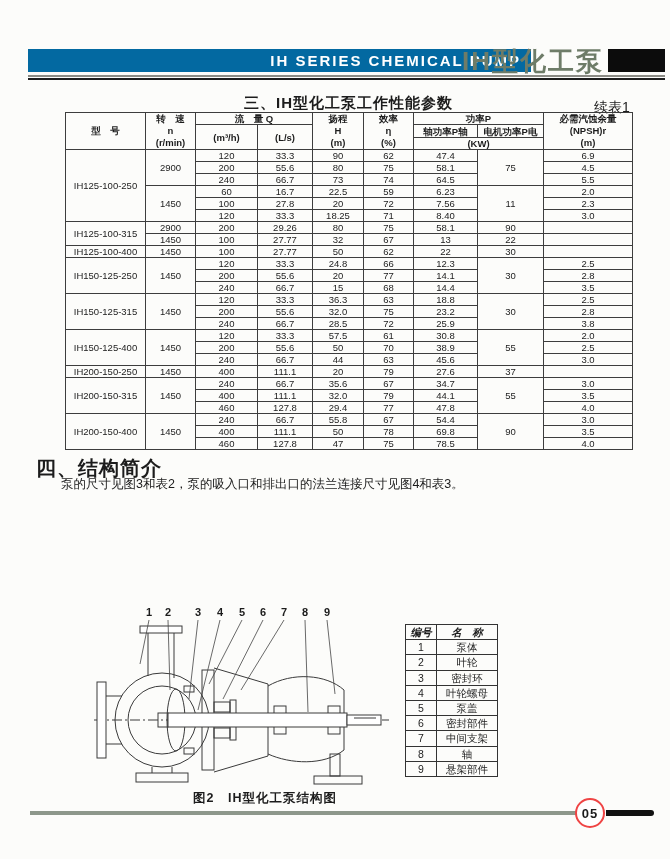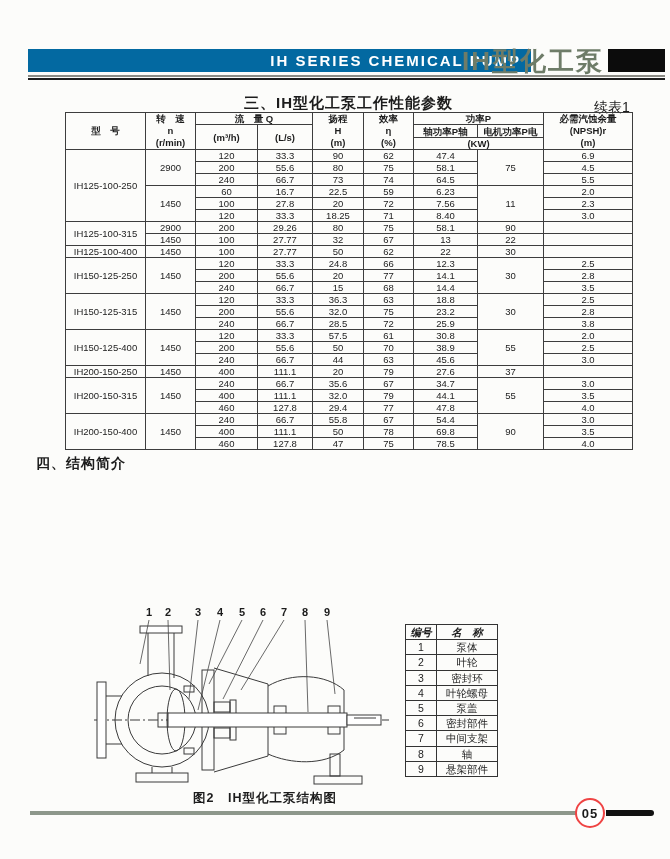--- a/index.html
+++ b/index.html
@@ -41,21 +41,21 @@
   }
   table.perf th,table.perf td{
     border:1px solid #3d3d3d;text-align:center;vertical-align:middle;
     padding:0;line-height:11px;height:11px;overflow:hidden;
   }
   table.perf th{font-weight:bold;font-size:9.5px;}
   table.perf th span{display:block;line-height:12px;}
   table.perf{border:1.5px solid #222;}
 
   
-  .sec-title{left:36px;top:455px;font-size:14px;font-weight:bold;letter-spacing:1px;}
+  .sec-title{left:36px;top:455px;font-size:20px;font-weight:bold;letter-spacing:1px;}
   .paras{left:36px;top:477px;width:602px;font-size:12.5px;line-height:15.6px;text-align:justify;}
   .paras p{margin:0;text-indent:2em;}
 
   
   .fig-svg{left:92px;top:602px;}
   .fig-caption{left:150px;top:790px;width:230px;text-align:center;
     font-size:12.5px;font-weight:bold;letter-spacing:1px;}
   .callout-num{font-size:11px;font-weight:bold;fill:#1c1c1c;
     font-family:"Liberation Sans",sans-serif;}
   .pump-line{stroke:#3a3a3a;fill:none;stroke-width:1;}
@@ -378,20 +378,21 @@
         <td rowspan="1">47</td>
         <td rowspan="1">75</td>
         <td rowspan="1">78.5</td>
         <td rowspan="1">4.0</td>
       </tr>
     </tbody>
 </table>
 
 <div class="abs sec-title">四、结构简介</div>
 <div class="abs paras">
+  <p>泵的尺寸见图3和表2，泵的吸入口和排出口的法兰连接尺寸见图4和表3。</p>
 </div>
 
 <svg id="pump-svg" class="abs fig-svg" width="300" height="185" viewBox="0 0 300 185">
 
   <line class="pump-line" x1="2" y1="118" x2="297" y2="118" stroke-dasharray="10 3 2 3" stroke-width="0.7"></line>
 
   <rect class="pump-fill" x="5" y="80" width="9" height="76"></rect>
   <line class="pump-line" x1="14" y1="94" x2="30" y2="94"></line>
   <line class="pump-line" x1="14" y1="142" x2="30" y2="142"></line>
 

